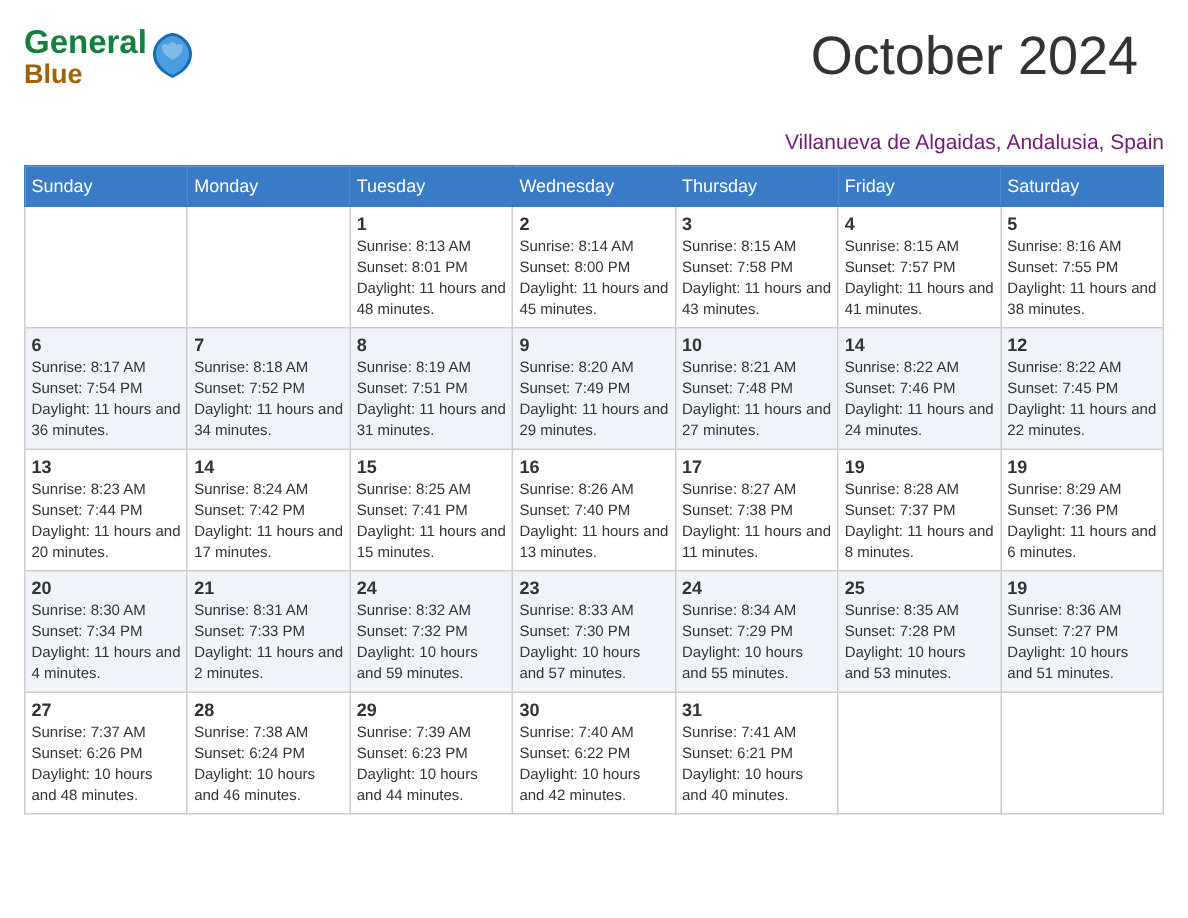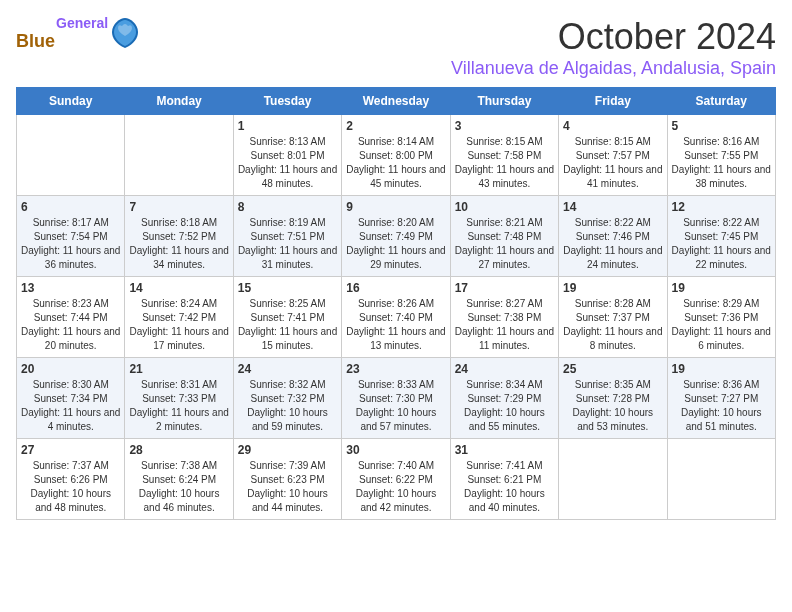--- a/index.html
+++ b/index.html
@@ -10,43 +10,44 @@
       min-height: 612px;
       padding: 16px;
     }
     .header {
       display: flex;
       justify-content: space-between;
       align-items: flex-start;
       margin-bottom: 8px;
     }
     .title-block {
-      text-align: right;
+      text-align: center;
     }
     .month-title {
       font-size: 36px;
       color: #333;
       font-weight: normal;
     }
     .location {
-      font-size: 18px;
-      color: #8b5cf6;
+      font-size: 14px;
+      color: #701a75;
+      margin-top: 28px;
     }
     .calendar {
       width: 100%;
       border-collapse: collapse;
       font-size: 11px;
     }
     .calendar th {
       background: #3a7bc8;
       color: #fff;
       padding: 6px 4px;
-      text-align: center;
+      text-align: left;
       font-size: 12px;
-      font-weight: bold;
+      font-weight: normal;
       border: 1px solid #3a7bc8;
     }
     .calendar td {
       border: 1px solid #ccc;
       vertical-align: top;
       padding: 4px;
       width: calc(100% / 7);
       min-height: 80px;
       color: #333;
       background: #fff;
@@ -57,32 +58,31 @@
     .day-num {
       font-weight: bold;
       font-size: 12px;
       display: block;
       margin-bottom: 2px;
     }
     .day-info {
       font-size: 10px;
       line-height: 1.4;
       color: #333;
-      text-align: center;
     }
     .empty { background: #f9f9f9; }
     .logo-container {
       display: flex;
       align-items: center;
     }
     .logo-name {
       display: flex;
       flex-direction: column;
     }
-    .logo-general { font-size: 14px; font-weight: bold; color: #8b5cf6; line-height:1.1;margin-left:40px; }
+    .logo-general { font-size: 22px; font-weight: bold; color: #15803d; line-height:1.1; }
     .logo-blue-text { font-size: 18px; font-weight: bold; color: #a16207; line-height:1.1; }
     .bird-svg { margin-left:2px; }
   </style>
 </head>
 <body>
 
 <div class="header">
   <div class="logo-container">
     <div class="logo-name">
       <span class="logo-general">General</span>

